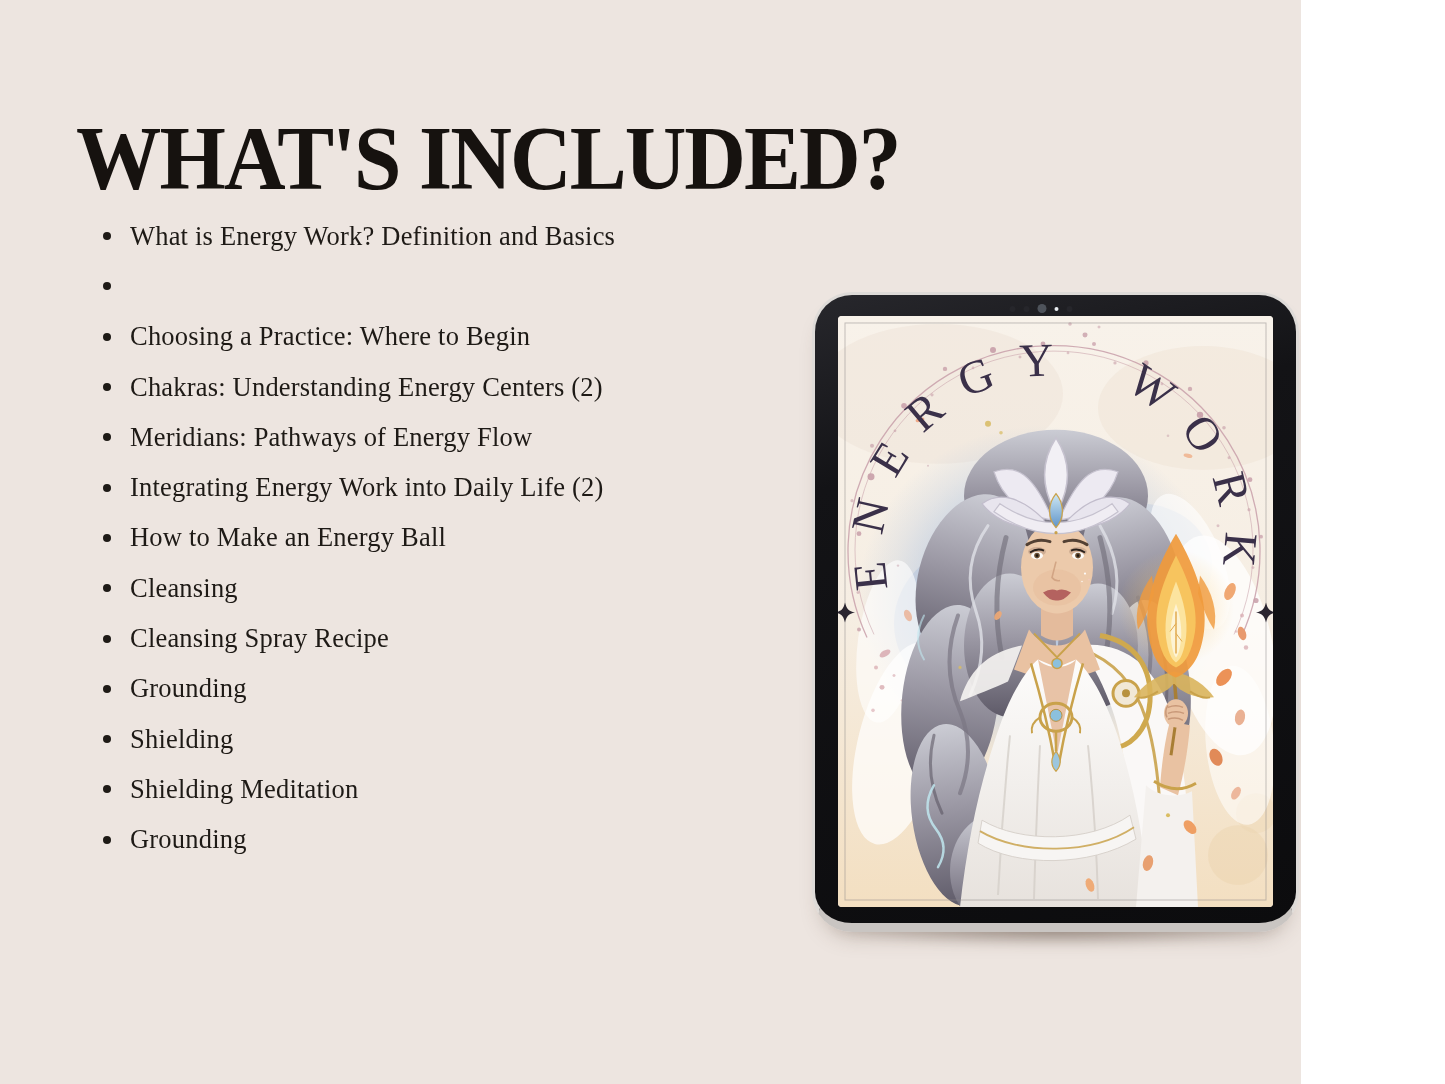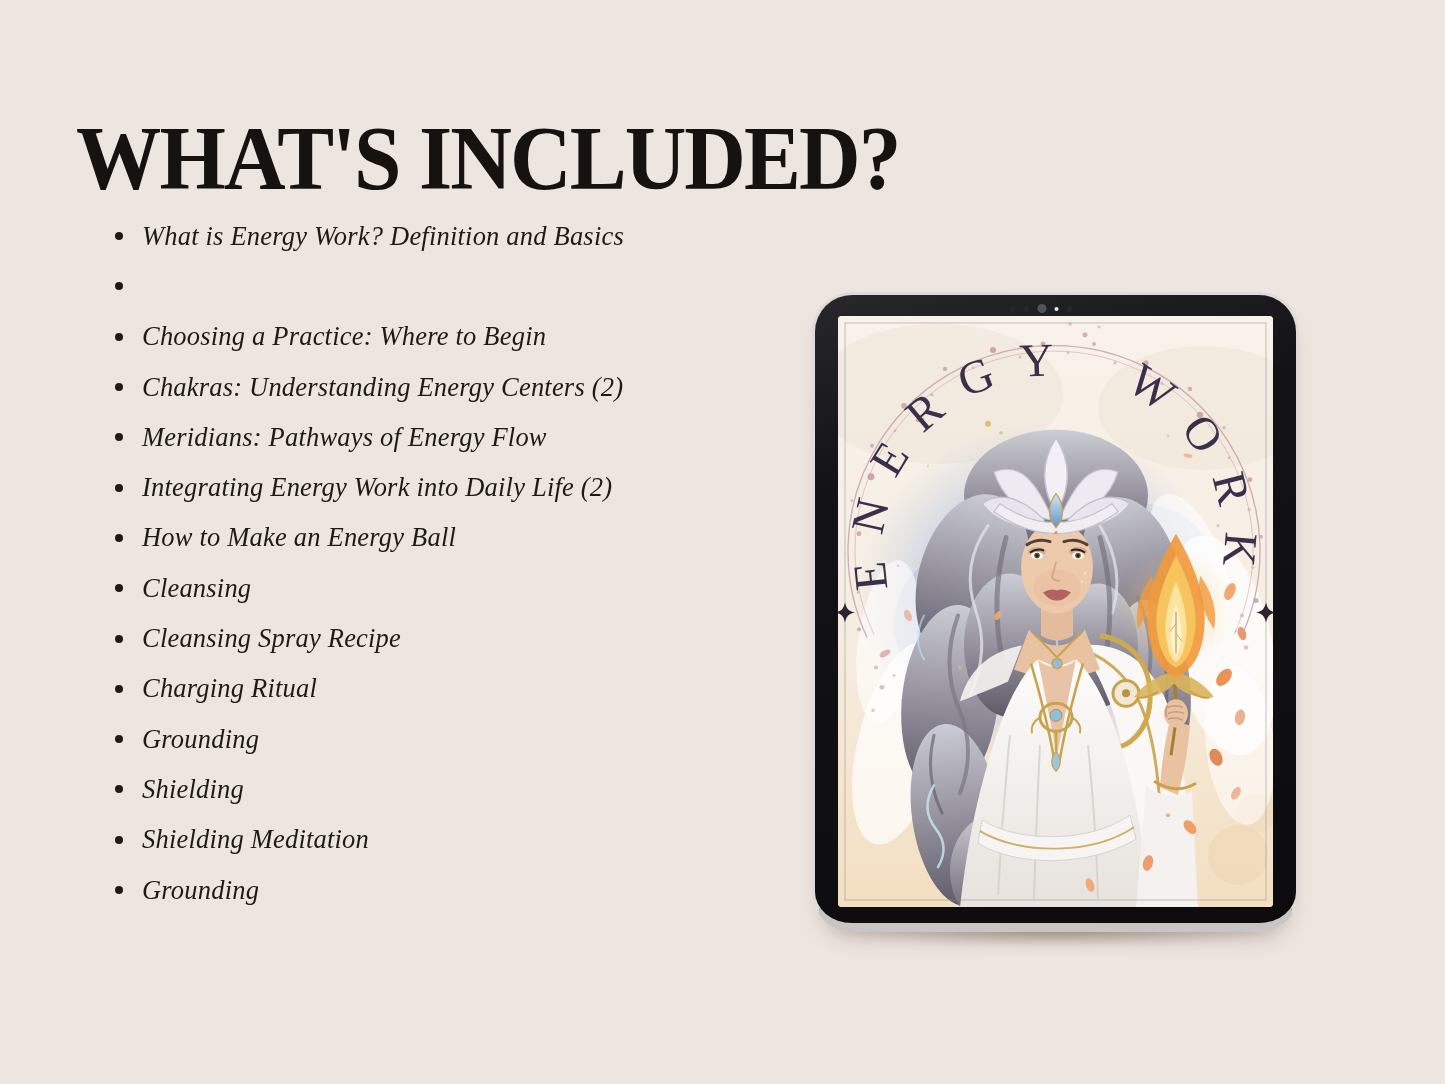--- a/index.html
+++ b/index.html
@@ -1,36 +1,36 @@
 <!DOCTYPE html>
 <html><head>
 <meta charset="utf-8">
 <style>
   html,body{margin:0;padding:0;}
   .canvas{
     position:relative;
-    width:1445px;height:1084px;
+    width:1301px;height:1084px;
     background:#ede5e0;
     overflow:hidden;
     font-family:"Liberation Serif", serif;
   }
   
   .headline{
     position:absolute;left:76px;top:52px;
     font-size:88px;line-height:1.05;
     letter-spacing:-2px;
     color:#16120f;
     transform:scaleX(.97) scaleY(1.04);
     transform-origin:left top;
     white-space:nowrap;
   }
   
   .included{
-    position:absolute;left:112px;top:211px;
-    list-style:none;margin:0;padding:0;font-style:italic;
+    position:absolute;left:100px;top:211px;
+    list-style:none;margin:0;padding:0;
   }
   .included li{
     height:50.3px;display:flex;align-items:center;
     font-size:26.5px;color:#1e1a16;letter-spacing:.2px;
     white-space:nowrap;
   }
   .included .dot{
     width:8px;height:8px;border-radius:50%;
     background:#1e1a16;margin:0 19px 0 3px;flex:0 0 auto;
   }
@@ -100,24 +100,20 @@
         <span class="dot"></span>
         <span>How to Make an Energy Ball</span>
       </li>
     <li>
         <span class="dot"></span>
         <span>Cleansing</span>
       </li>
     <li>
         <span class="dot"></span>
         <span>Cleansing Spray Recipe</span>
-      </li>
-    <li>
-        <span class="dot"></span>
-        <span>Charging Ritual</span>
       </li>
     <li>
         <span class="dot"></span>
         <span>Grounding</span>
       </li>
     <li>
         <span class="dot"></span>
         <span>Shielding</span>
       </li>
     <li>

